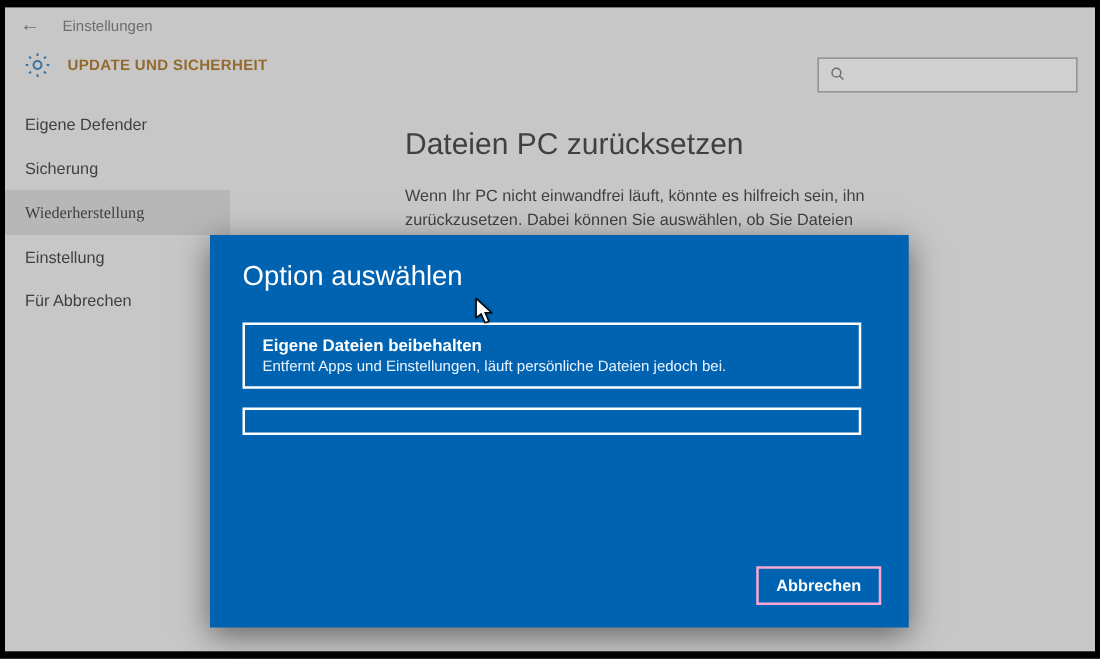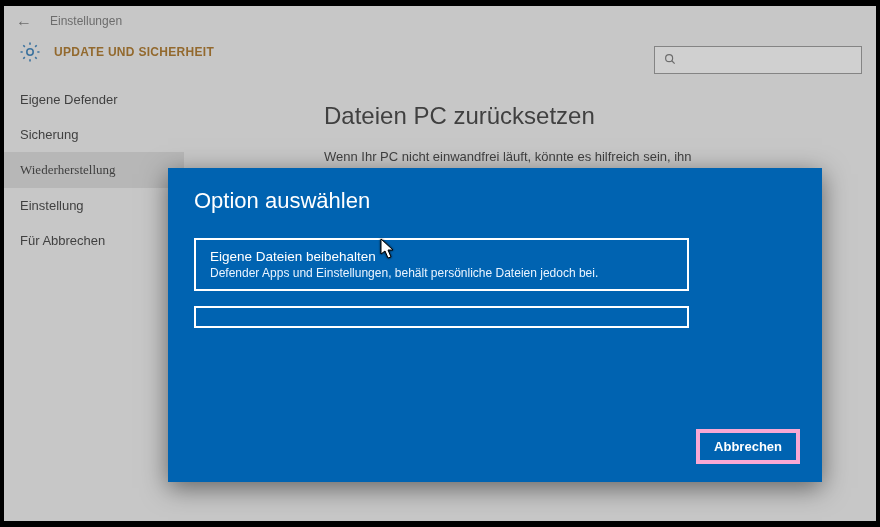--- a/index.html
+++ b/index.html
@@ -121,56 +121,56 @@
     
     .dim-overlay {
       position: absolute;
       inset: 0;
       background: rgba(120,120,120,0.35);
       pointer-events: none;
     }
     
     .modal {
       position: absolute;
-      top: 168px;
+      top: 188px;
       left: 168px;
-      width: 654px;
+      width: 559px;
       height: 314px;
       background: #0063b1;
       color: #fff;
       padding: 20px 26px 18px 26px;
       box-shadow: 0 6px 24px rgba(0,0,0,0.5);
     }
     .modal-title {
       font-size: 22px;
       font-weight: 400;
       margin-bottom: 24px;
     }
     .option-box {
       border: 2px solid #fff;
       padding: 9px 14px;
       margin-bottom: 15px;
       cursor: pointer;
       width: 495px;
     }
     .option-title {
       font-size: 13.5px;
-      font-weight: 400;
+      font-weight: 700;
       margin-bottom: 2px;
     }
     .option-desc {
       font-size: 12px;
       font-weight: 400;
       color: #eaf4ff;
     }
     .cancel-btn {
       position: absolute;
       right: 22px;
       bottom: 18px;
-      border: 4px solid #f9a8d4;
+      border: 2px solid #f9a8d4;
       padding: 6px 14px;
       font-size: 13px;
       font-weight: 600;
       cursor: pointer;
       background: transparent;
       color: #fff;
     }
     
     .cursor {
       position: absolute;
@@ -231,21 +231,21 @@
 
   <div class="dim-overlay"></div>
 
 </div>
 
 <div class="modal">
   <div class="modal-title">Option auswählen</div>
 
   <div class="option-box">
     <div class="option-title">Eigene Dateien beibehalten</div>
-    <div class="option-desc">Defender Apps und Einstellungen, behält persönliche Dateien jedoch bei.</div>
+    <div class="option-desc">Entfernt Apps und Einstellungen, läuft persönliche Dateien jedoch bei.</div>
   </div>
 
   <div class="option-box">
   </div>
 
   <div class="cancel-btn">Abbrechen</div>
 </div>
 
 <div class="cursor">
   <svg viewBox="0 0 16 22">

